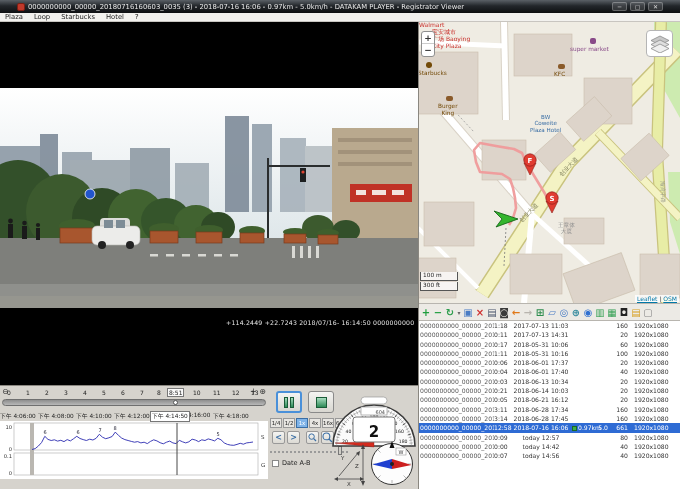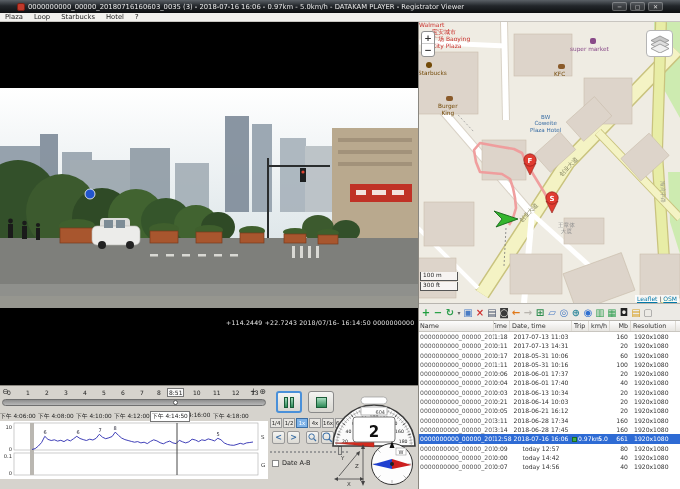--- a/index.html
+++ b/index.html
@@ -321,29 +321,20 @@
         <span class="tbi" style="color: rgb(47, 111, 208);">◉</span>
         <span class="tbi" style="color: rgb(47, 158, 79);">▥</span>
         <span class="tbi" style="color: rgb(47, 158, 79);">▦</span>
         <span class="tbi" style="color: rgb(34, 34, 34);">◘</span>
         <span class="tbi" style="color: rgb(216, 160, 32);">▤</span>
         <span class="tbi" style="color: rgb(136, 136, 136);">▢</span>
       </span>
   </div>
 
   <div id="filetable" class="abs">
-    <div class="thead">
-      <span class="h-name">Name</span>
-      <span class="h-time">Time</span>
-      <span class="h-date">Date, time</span>
-      <span class="h-trip">Trip</span>
-      <span class="h-kmh">km/h</span>
-      <span class="h-mb">Mb</span>
-      <span class="h-res">Resolution</span>
-    </div>
     <div id="tbody">
         <div class="trow">
           <span class="c-name">0000000000_00000_20170713110256_</span>
           <span class="c-time">1:18</span>
           <span class="c-date">2017-07-13 11:03</span>
           <span class="c-trip"></span>
           <span class="c-kmh"></span>
           <span class="c-mb">160</span>
           <span class="c-res">1920x1080</span>
         </div>

